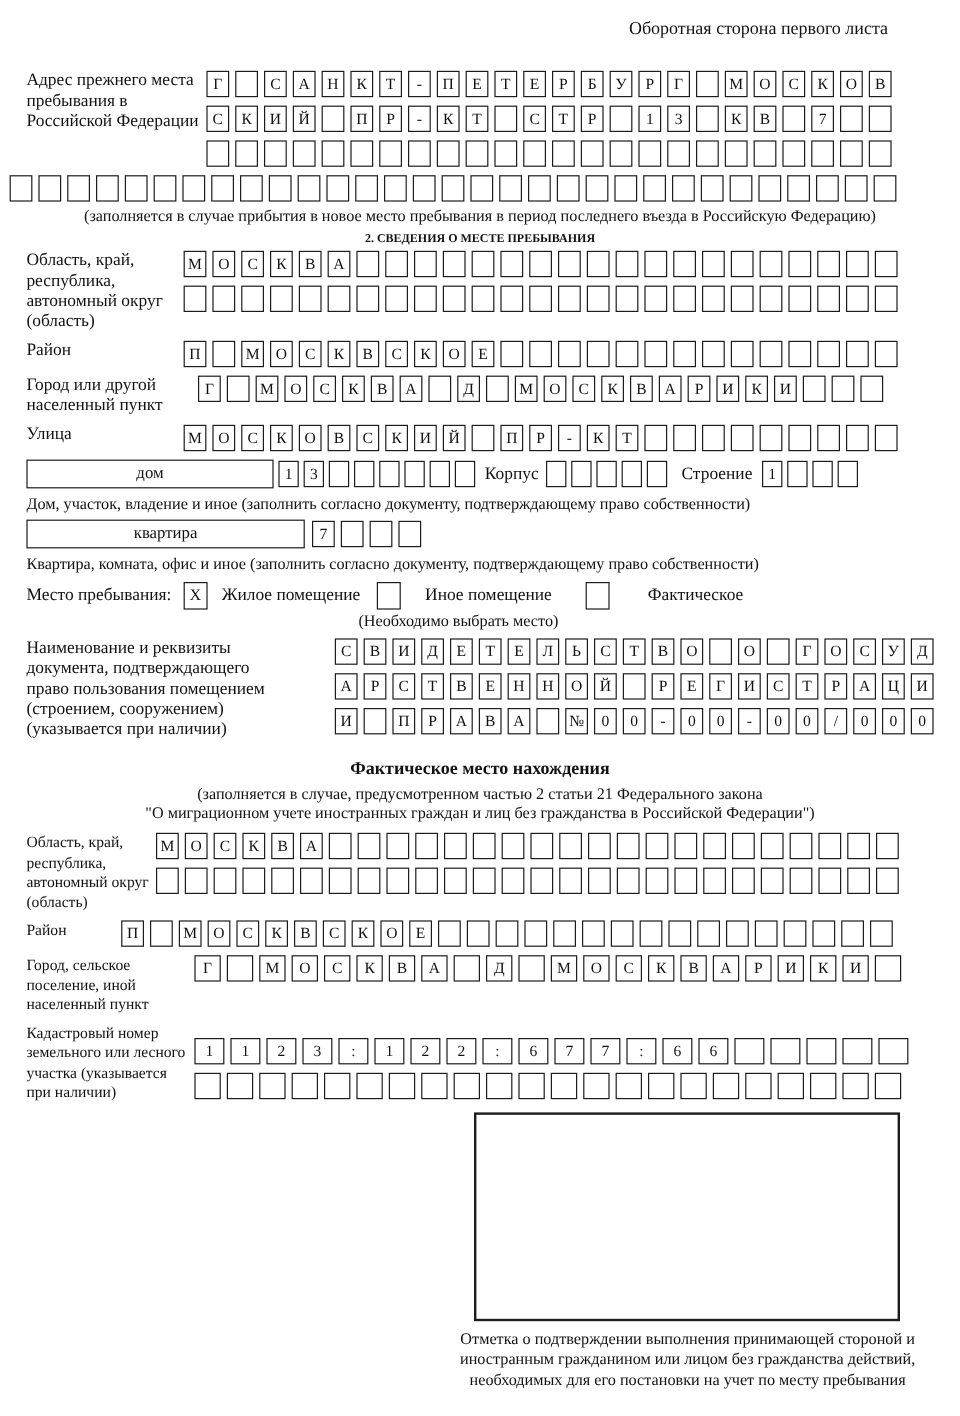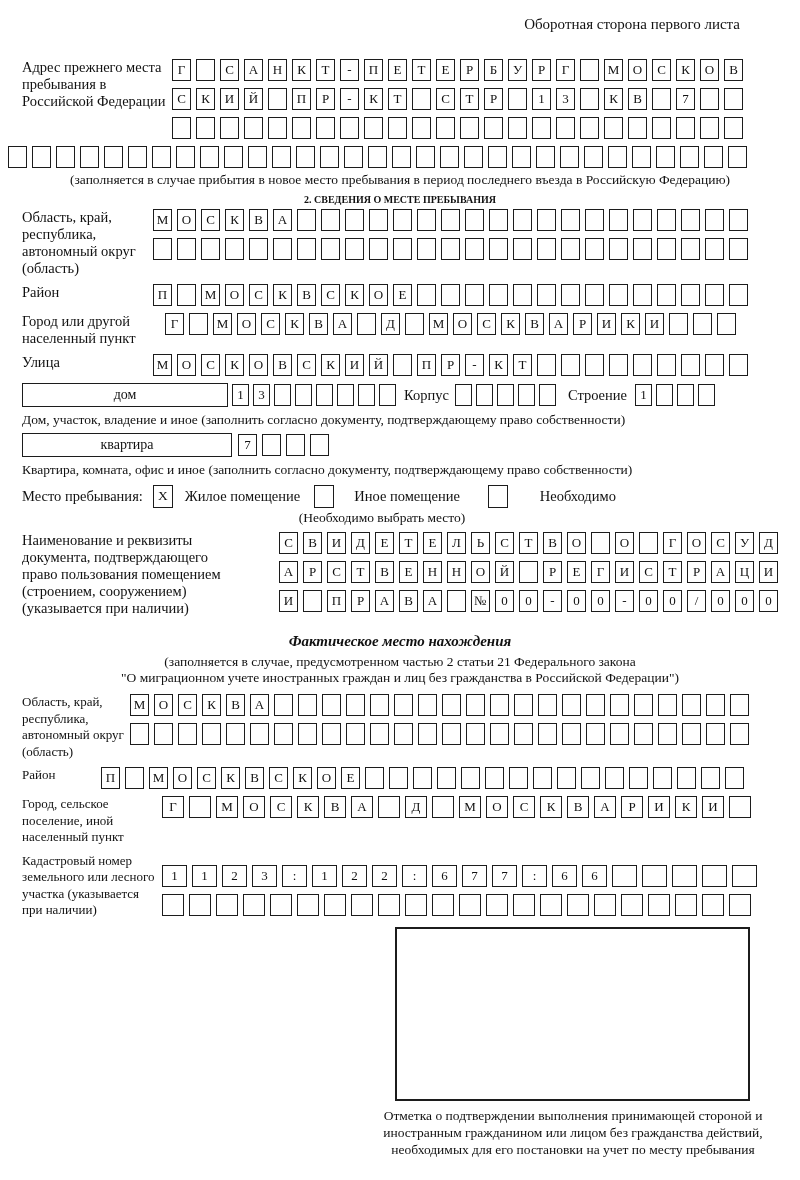--- a/index.html
+++ b/index.html
@@ -353,21 +353,21 @@
     <div class="cells sm">
         <span class="cell">1</span>
         <span class="cell"></span>
         <span class="cell"></span>
         <span class="cell"></span>
       </div>
   </div>
   <div class="note" style="margin-bottom:5px;">Дом, участок, владение и иное (заполнить согласно документу, подтверждающему право собственности)</div>
 
   <div class="frow" style="align-items:center; margin-bottom:5px;">
-    <div class="wide-box" style="width:210px;">квартира</div>
+    <div class="wide-box" style="width:232px;">квартира</div>
     <div style="width:6px;"></div>
     <div class="cells">
         <span class="cell">7</span>
         <span class="cell"></span>
         <span class="cell"></span>
         <span class="cell"></span>
       </div>
   </div>
   <div class="note" style="margin-bottom:6px;">Квартира, комната, офис и иное (заполнить согласно документу, подтверждающему право собственности)</div>
 
@@ -377,21 +377,21 @@
     <div class="cb">X</div>
     <div style="width:12px;"></div>
     <div class="inline-lab">Жилое помещение</div>
     <div style="width:14px;"></div>
     <div class="cb"></div>
     <div style="width:20px;"></div>
     <div class="inline-lab">Иное помещение</div>
     <div style="width:28px;"></div>
     <div class="cb"></div>
     <div style="width:32px;"></div>
-    <div class="inline-lab">Необходимо</div>
+    <div class="inline-lab">Фактическое</div>
   </div>
   <div class="note" style="width:720px; text-align:center; margin-bottom:6px;">(Необходимо выбрать место)</div>
 
   <div class="frow" style="margin-bottom:8px;justify-content:space-between;">
     <div class="flabel" style="width:220px;">Наименование и реквизиты документа, подтверждающего право пользования помещением (строением, сооружением) (указывается при наличии)</div>
     <div class="cellrows" style="padding-left:3px;">
       <div class="cells">
           <span class="cell">С</span>
           <span class="cell">В</span>
           <span class="cell">И</span>
@@ -456,21 +456,21 @@
           <span class="cell">0</span>
           <span class="cell">0</span>
           <span class="cell">/</span>
           <span class="cell">0</span>
           <span class="cell">0</span>
           <span class="cell">0</span>
         </div>
     </div>
   </div>
 
-  <div class="sec-title" style="margin-top:8px; font-size:15px;font-style:italic;">Фактическое место нахождения</div>
+  <div class="sec-title" style="margin-top:8px; font-size:15px;">Фактическое место нахождения</div>
   <div class="note center">(заполняется в случае, предусмотренном частью 2 статьи 21 Федерального закона</div>
   <div class="note center" style="margin-bottom:8px;">"О миграционном учете иностранных граждан и лиц без гражданства в Российской Федерации")</div>
 
   <div class="frow">
     <div class="flabel fs13" style="width:108px;">Область, край, республика, автономный округ (область)</div>
     <div class="cellrows">
       <div class="cells">
           <span class="cell">М</span>
           <span class="cell">О</span>
           <span class="cell">С</span>

